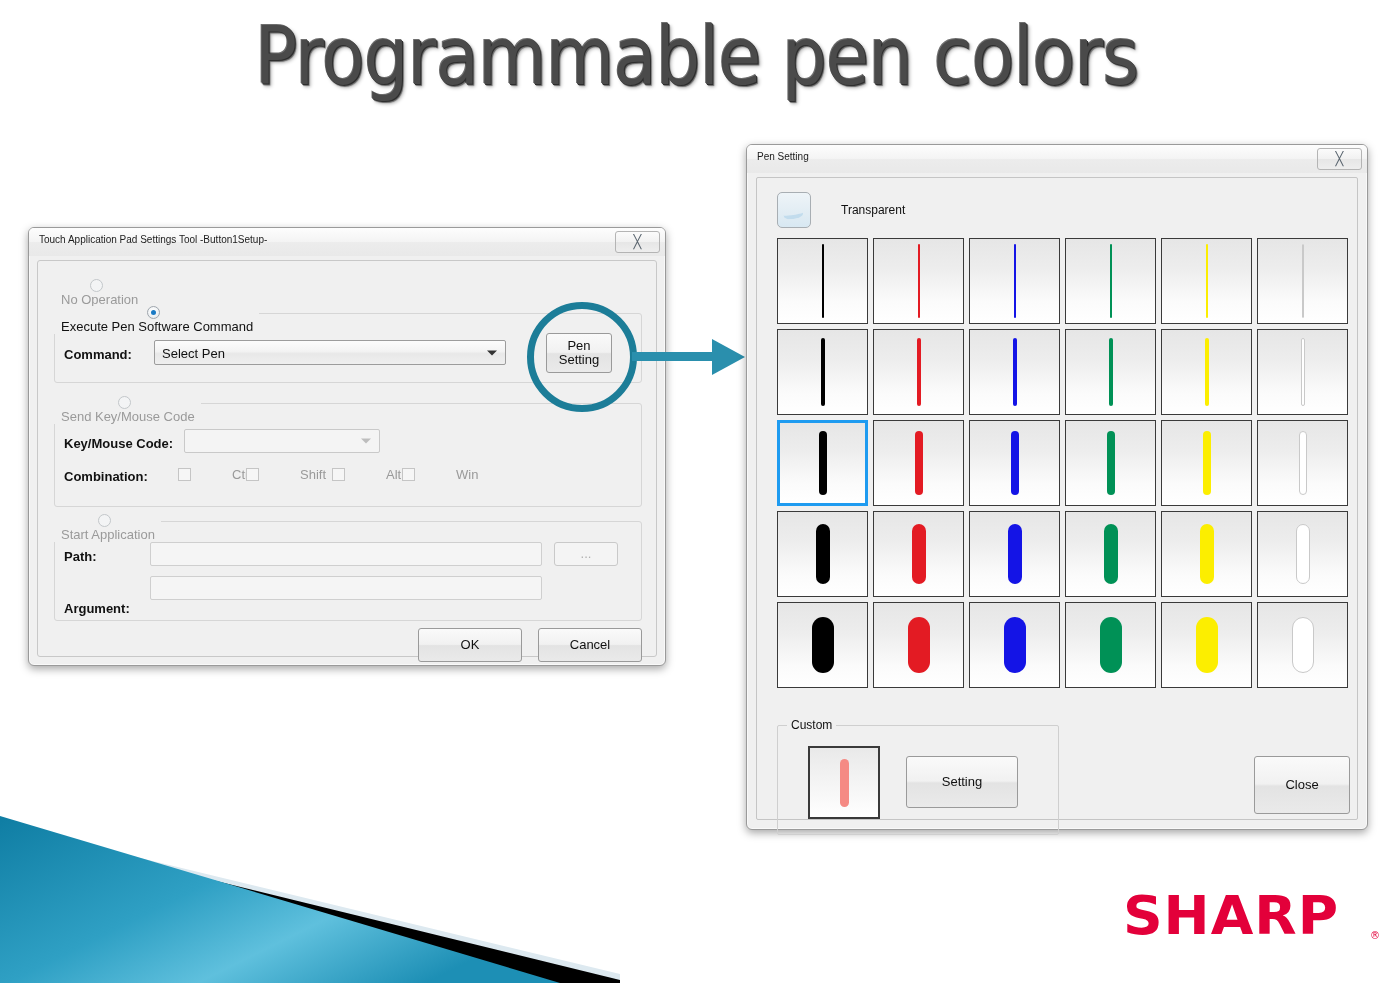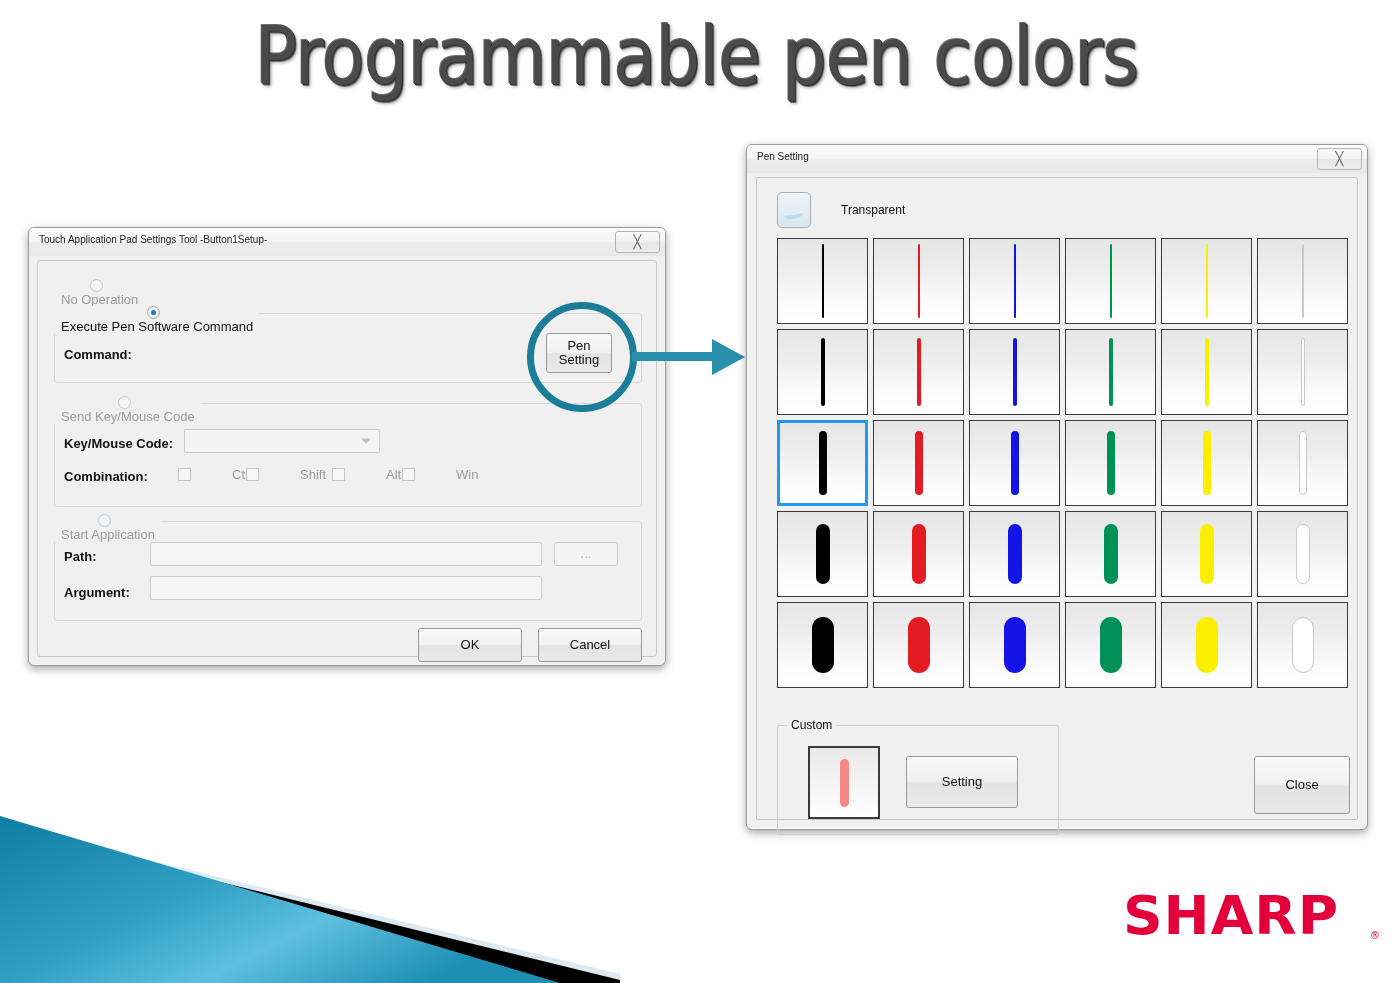--- a/index.html
+++ b/index.html
@@ -311,20 +311,24 @@
       <span class="radio disabled"></span>
       <span class="radio-label disabled">No Operation</span>
     </div>
 
     <div class="groupbox" style="left:16px; top:52px; width:586px; height:68px;"></div>
     <div class="radio-row" style="left:16px; top:45px; background:#f0f0f0; padding-right:6px;">
       <span class="radio checked"></span>
       <span class="radio-label">Execute Pen Software Command</span>
     </div>
     <div class="lbl" style="left:26px; top:86px;">Command:</div>
+    <div class="combo" style="left:116px; top:79px; width:352px; height:25px;">
+      <span class="combo-text">Select Pen</span>
+      <span class="combo-arrow"></span>
+    </div>
     <div class="btn" style="left:508px; top:72px; width:66px; height:40px; flex-direction:column;">
       <span>Pen</span>
       <span>Setting</span>
     </div>
 
     <div class="groupbox" style="left:16px; top:142px; width:586px; height:102px;"></div>
     <div class="radio-row" style="left:16px; top:135px; background:#f0f0f0; padding-right:6px;">
       <span class="radio disabled"></span>
       <span class="radio-label disabled">Send Key/Mouse Code</span>
     </div>
@@ -353,21 +357,21 @@
     </div>
 
     <div class="groupbox" style="left:16px; top:260px; width:586px; height:98px;"></div>
     <div class="radio-row" style="left:16px; top:253px; background:#f0f0f0; padding-right:6px;">
       <span class="radio disabled"></span>
       <span class="radio-label disabled">Start Application</span>
     </div>
     <div class="lbl" style="left:26px; top:288px;">Path:</div>
     <div class="textbox" style="left:112px; top:281px; width:392px; height:24px;"></div>
     <div class="btn disabled" style="left:516px; top:281px; width:64px; height:24px;">...</div>
-    <div class="lbl" style="left:26px; top:324px;">Argument:</div>
+    <div class="lbl" style="left:26px; top:340px;">Argument:</div>
     <div class="textbox" style="left:112px; top:315px; width:392px; height:24px;"></div>
 
     <div class="btn" style="left:380px; top:367px; width:104px; height:34px;">OK</div>
     <div class="btn" style="left:500px; top:367px; width:104px; height:34px;text-align:center;">Cancel</div>
 
   </div>
 </div>
 
 <div class="highlight-ring"></div>
 <div class="arrow-line"></div>

